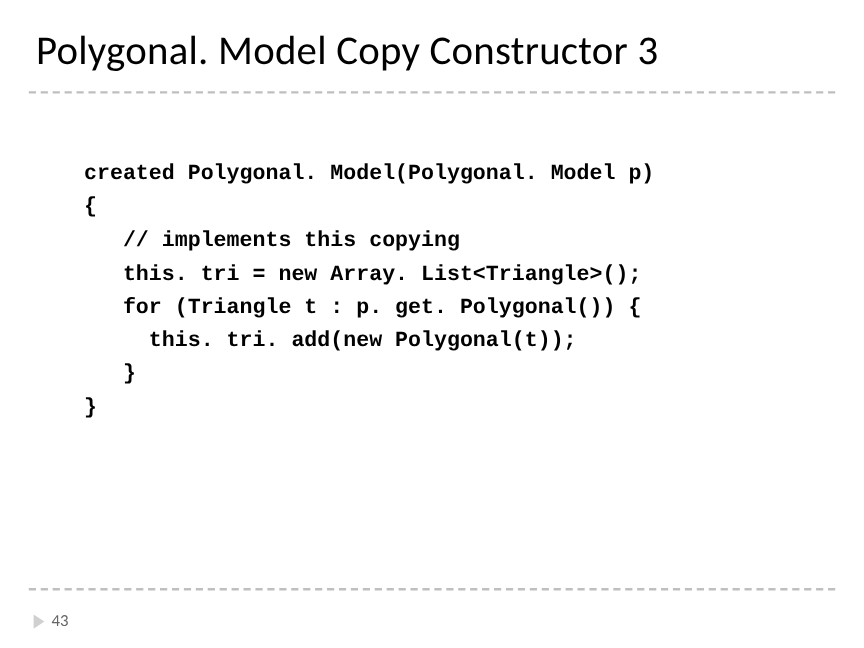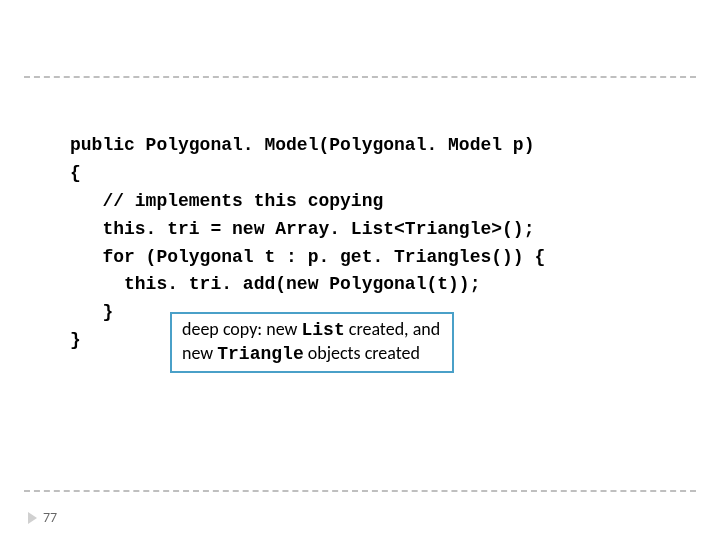--- a/index.html
+++ b/index.html
@@ -86,36 +86,34 @@
   .pagenum {
     font-size: 14px;
     color: #666;
   }
 </style>
 </head>
 <body>
 
 <div class="slide">
 
+  <div class="title">Polygonal. Model Copy Constructor 3</div>
 
   <div class="hr-top"></div>
 
-  <div class="code"><span>public Polygonal. Model(Polygonal. Model p)</span>
+  <div class="code"><span>created Polygonal. Model(Polygonal. Model p)</span>
 <span>{</span>
 <span>   // implements this copying</span>
 <span>   this. tri = new Array. List&lt;Triangle&gt;();</span>
-<span>   for (Polygonal t : p. get. Triangles()) {</span>
+<span>   for (Triangle t : p. get. Polygonal()) {</span>
 <span>     this. tri. add(new Polygonal(t));</span>
 <span>   }</span>
 <span>}</span></div>
 
-  <div class="callout">
-    <span>deep copy: new </span><span class="mono">List</span><span> created, and new </span><span class="mono">Triangle</span><span> objects created</span>
-  </div>
 
   <div class="hr-bottom"></div>
 
   <div class="pagenum-wrap">
     <div class="tri"></div>
-    <div class="pagenum">77</div>
+    <div class="pagenum">43</div>
   </div>
 
 </div>
 
 </body></html>

